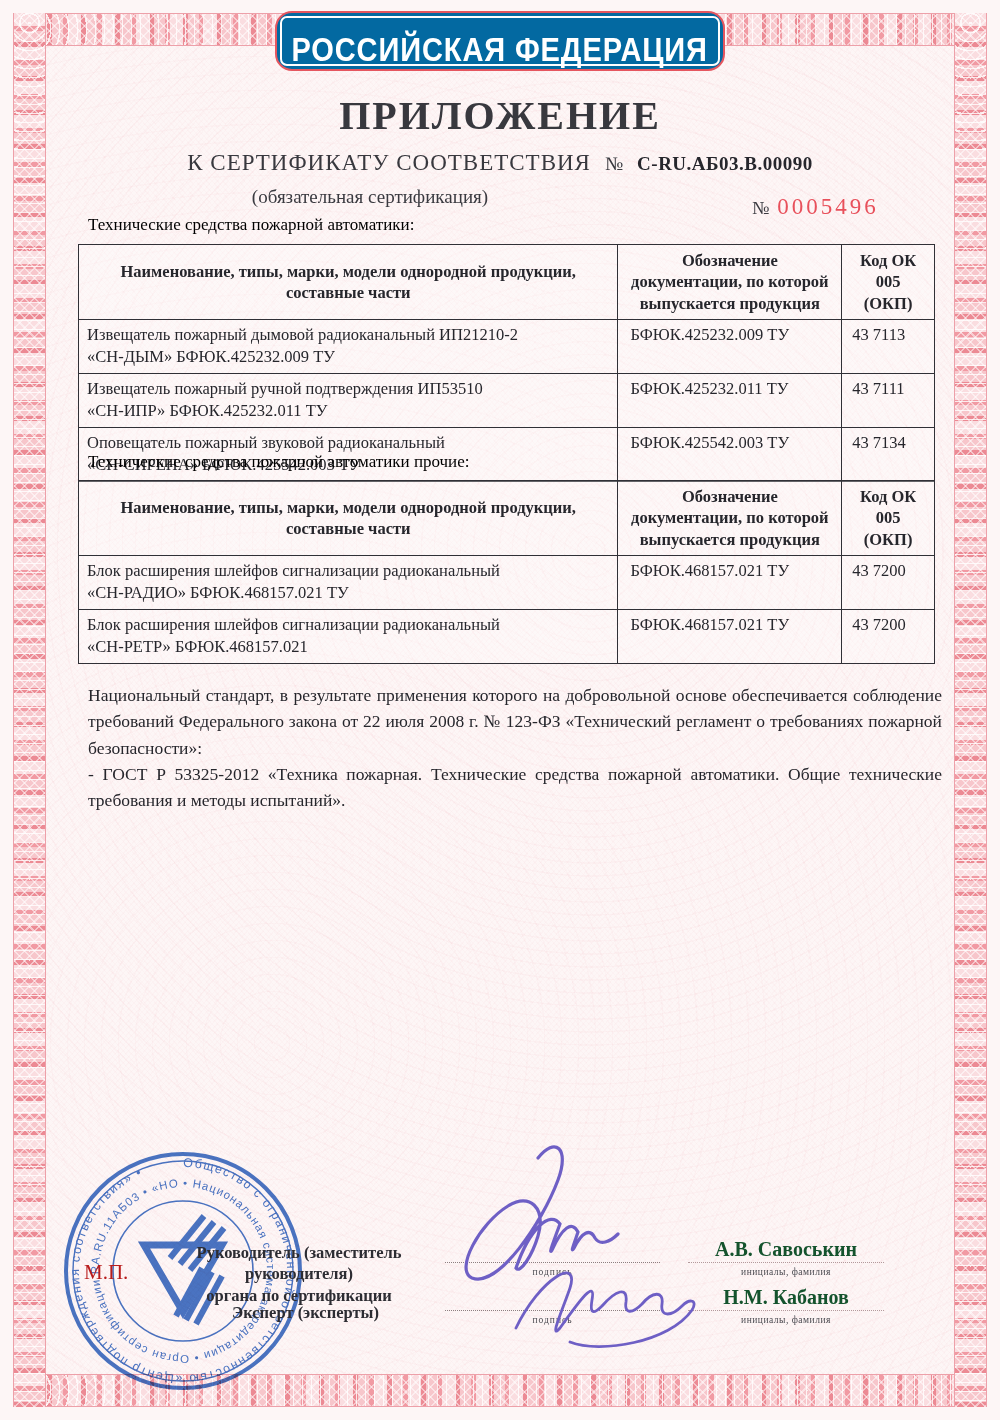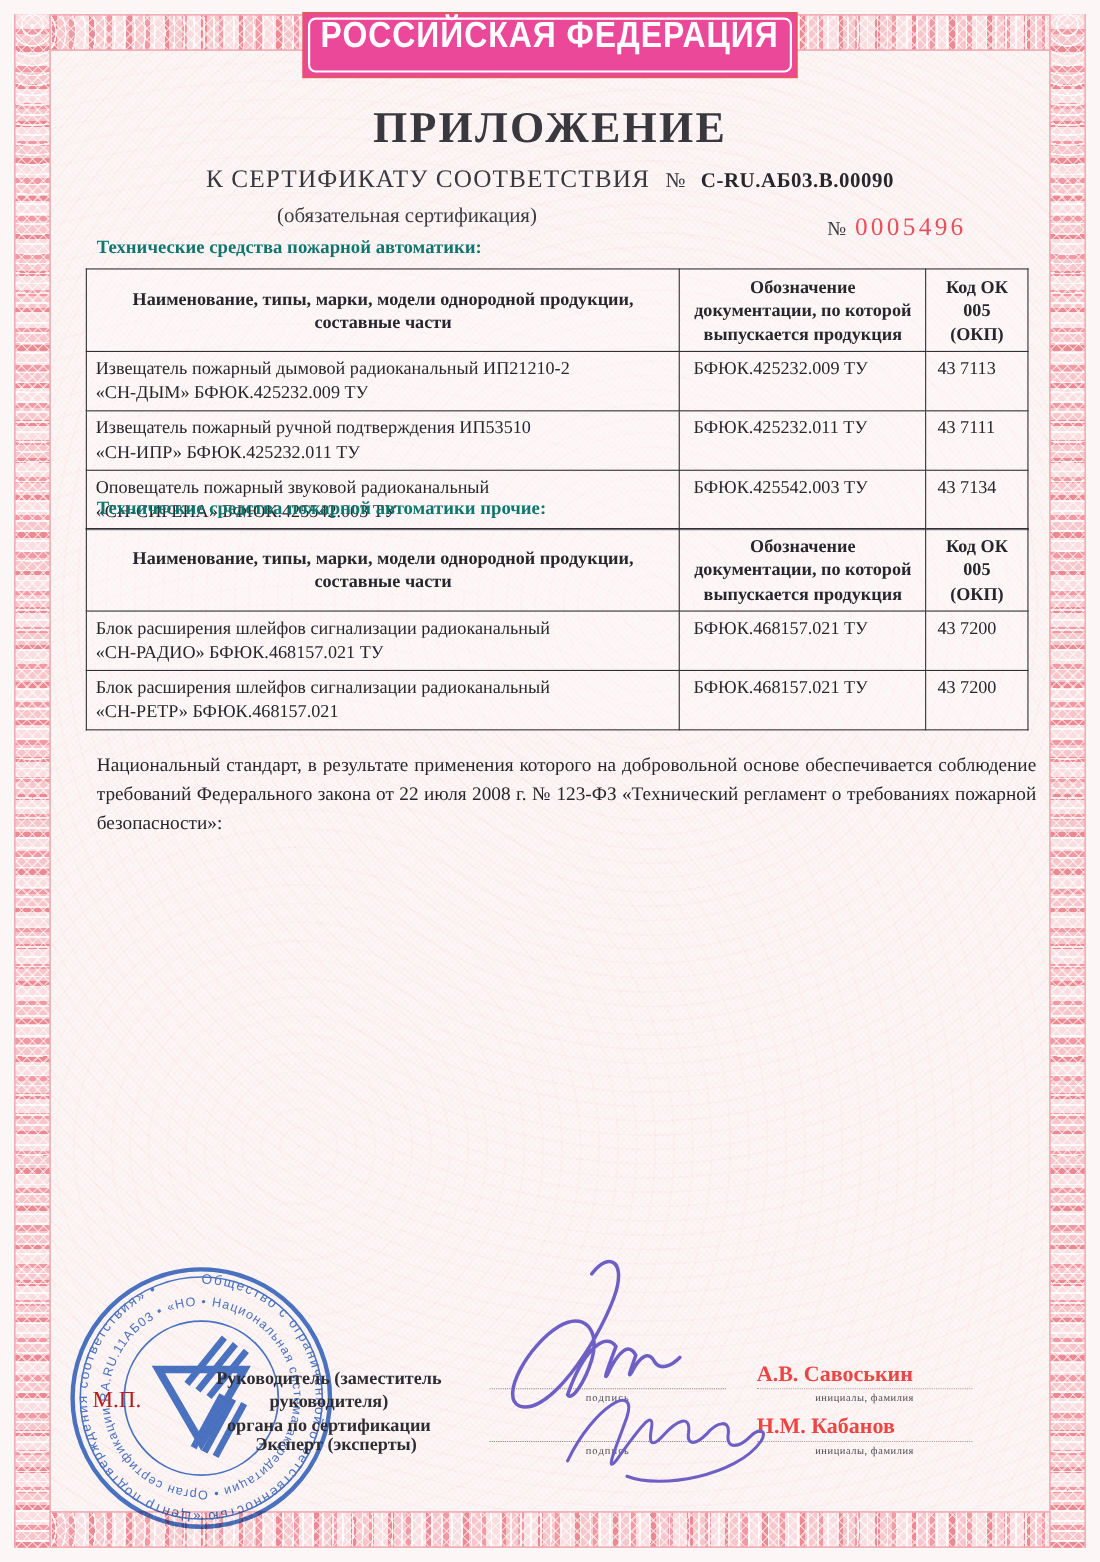--- a/index.html
+++ b/index.html
@@ -38,22 +38,22 @@
       repeating-linear-gradient(45deg, rgba(255,255,255,.5) 0 1.5px, transparent 1.5px 7px),
       repeating-linear-gradient(-45deg, rgba(255,255,255,.5) 0 1.5px, transparent 1.5px 7px),
       repeating-linear-gradient(0deg, #ec8a94 0 5px, #f7c6cb 5px 16px, #f19aa3 16px 21px, #fadde0 21px 34px);
     border-left:1px solid #eda0a9;border-right:1px solid #eda0a9;
   }
   .bt{top:13px;} .bb{bottom:13px;} .bl{left:13px;} .br{right:13px;}
 
   
   .banner{
     position:absolute;top:11px;left:50%;transform:translateX(-50%);
-    width:446px;height:56px;background:#ec4899;border:2px solid #e5565f;border-radius:0;
-    display:flex;align-items:flex-start;justify-content:center;
+    width:446px;height:56px;background:#0369a1;border:2px solid #e5565f;border-radius:17px;
+    display:flex;align-items:flex-end;justify-content:center;
   }
   .banner:before{
     content:"";position:absolute;inset:3px;border:2px solid #ffffff;border-radius:7px;
   }
   .banner-text{
     position:relative;color:#ffffff;font-family:"Liberation Sans", sans-serif;
     font-weight:bold;font-size:33px;letter-spacing:1px;transform:scaleX(.88);white-space:nowrap;
   }
 
   .title{
@@ -68,21 +68,21 @@
   .cert-no-sign{font-size:19px;color:#38383e;}
   .cert-no{font-size:19px;font-weight:bold;color:#26262c;letter-spacing:.5px;}
   .cert-type{
     position:absolute;top:186px;left:0;width:74%;text-align:center;
     font-size:19px;color:#3a3a40;
   }
   .form-no{position:absolute;top:194px;left:752px;display:flex;align-items:baseline;gap:8px;}
   .form-no-sign{font-size:18px;color:#3a3a40;}
   .form-no-digits{font-size:23px;color:#e8505b;letter-spacing:3px;font-weight:500;}
 
-  .sec-label{position:absolute;left:88px;font-size:17px;font-weight:bold;color:#0f766e;}
+  .sec-label{position:absolute;left:88px;font-size:17px;font-weight:normal;color:#000000;}
   .sec1{top:215px;} .sec2{top:452px;}
 
   table.prod{
     position:absolute;left:78px;width:857px;border-collapse:collapse;background:rgba(255,255,255,.25);
   }
   .t1{top:244px;} .t2{top:480px;}
   table.prod th, table.prod td{
     border:1.6px solid #303036;font-size:16.5px;line-height:1.3;color:#26262c;
   }
   table.prod th{font-weight:bold;text-align:center;white-space:pre-line;padding:5px 6px;}
@@ -105,21 +105,21 @@
   .role2{position:absolute;left:232px;top:1303px;font-size:16.5px;font-weight:600;color:#2c2c32;}
   .sig-line{position:absolute;border-bottom:1.5px dotted #8d7f80;}
   .sl1{left:445px;top:1262px;width:215px;}
   .sl2{left:445px;top:1310px;width:215px;}
   .nl1{left:688px;top:1262px;width:196px;border-bottom-color:#b39a9c;}
   .nl2{left:688px;top:1310px;width:196px;border-bottom-color:#b39a9c;}
   .sig-caption{
     position:absolute;font-size:9.5px;letter-spacing:1px;color:#4a4a50;text-align:center;width:215px;
   }
   .sc1{left:445px;top:1267px;} .sc2{left:445px;top:1315px;}
-  .name{position:absolute;width:196px;text-align:left;font-size:20px;font-weight:bold;color:#ef4444;}
+  .name{position:absolute;width:196px;text-align:center;font-size:20px;font-weight:bold;color:#14532d;}
   .n1{left:688px;top:1238px;} .n2{left:688px;top:1286px;}
   .name-caption{
     position:absolute;width:196px;text-align:center;font-size:9.5px;letter-spacing:.5px;color:#4a4a50;
   }
   .nc1{left:688px;top:1267px;} .nc2{left:688px;top:1315px;}
   .handsig{position:absolute;left:420px;top:1128px;width:290px;height:230px;}
 
   .footer{
     position:absolute;top:1357px;left:0;width:100%;text-align:center;
     font-family:"Liberation Sans", sans-serif;font-size:12.5px;color:#4d4d52;
@@ -215,20 +215,21 @@
       <td class="c-name">Блок расширения шлейфов сигнализации радиоканальный
 «СН-РЕТР» БФЮК.468157.021</td>
       <td class="c-doc">БФЮК.468157.021 ТУ</td>
       <td class="c-code">43 7200</td>
     </tr>
   </tbody>
     </table>
 
   <div class="legal">
     <p>Национальный стандарт, в результате применения которого на добровольной основе обеспечивается соблюдение требований Федерального закона от 22 июля 2008 г. № 123-ФЗ «Технический регламент о требованиях пожарной безопасности»:</p>
+    <p> - ГОСТ Р 53325-2012 «Техника пожарная. Технические средства пожарной автоматики. Общие технические требования и методы испытаний».</p>
   </div>
 
   <svg class="stamp" viewBox="0 0 262 262">
     <defs>
       <path id="ring-outer" d="M131,27 a104,104 0 1,1 -0.01,0 z"></path>
       <path id="ring-inner" d="M131,47 a84,84 0 1,1 -0.01,0 z"></path>
     </defs>
     <circle cx="131" cy="131" r="117" fill="none" stroke="#3a6bc4" stroke-width="4"></circle>
     <circle cx="131" cy="131" r="110" fill="none" stroke="#3a6bc4" stroke-width="1.4"></circle>
     <circle cx="131" cy="131" r="70" fill="none" stroke="#3a6bc4" stroke-width="1.6"></circle>

